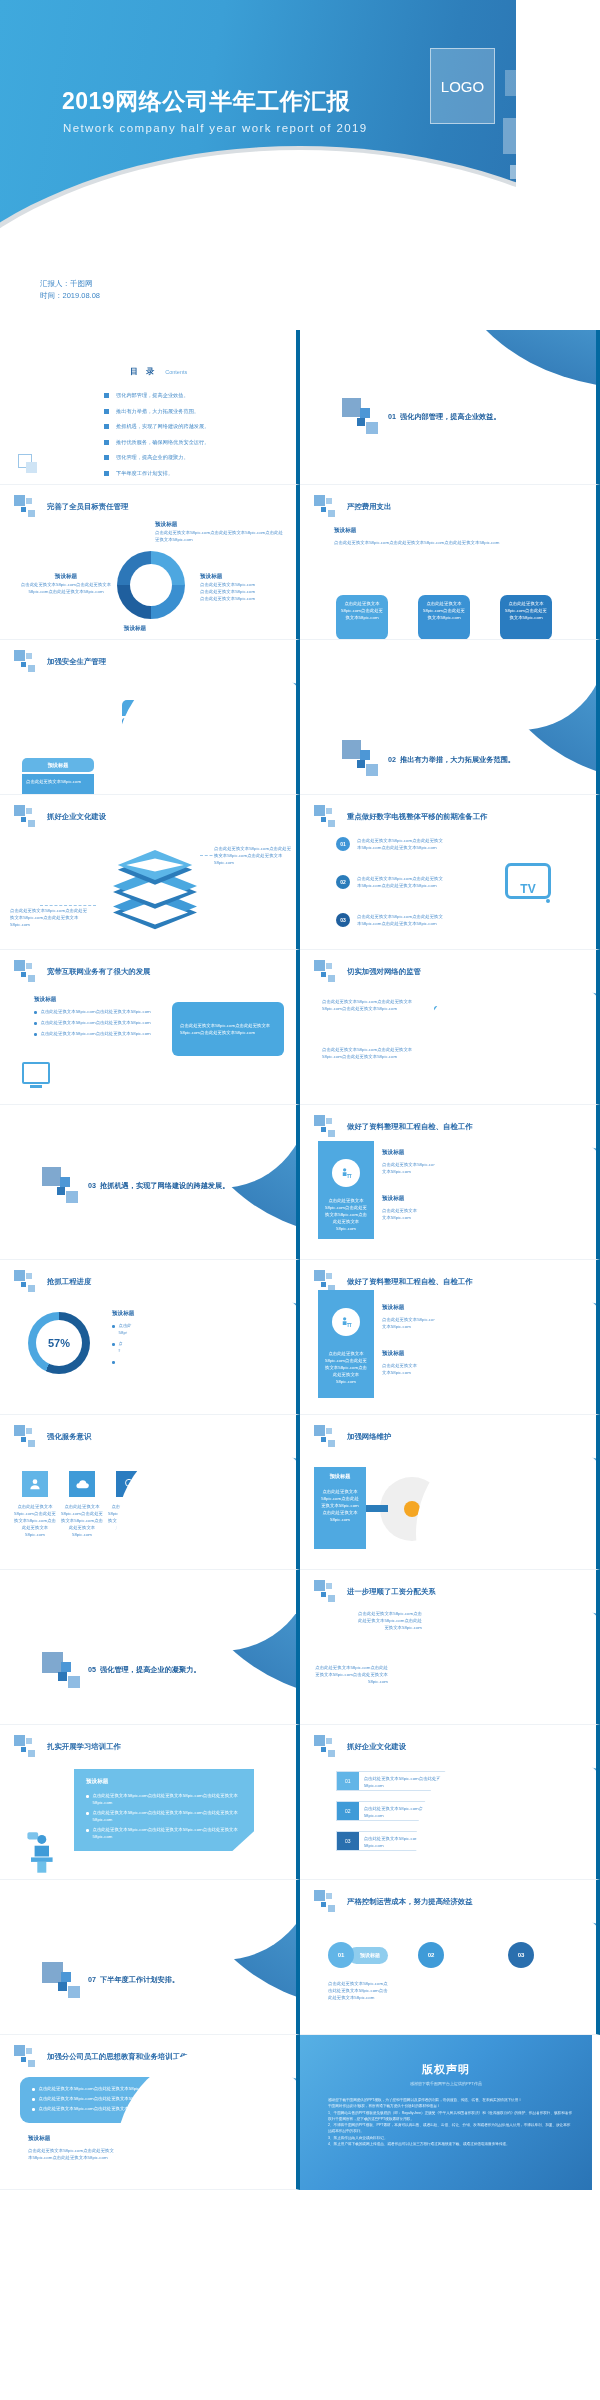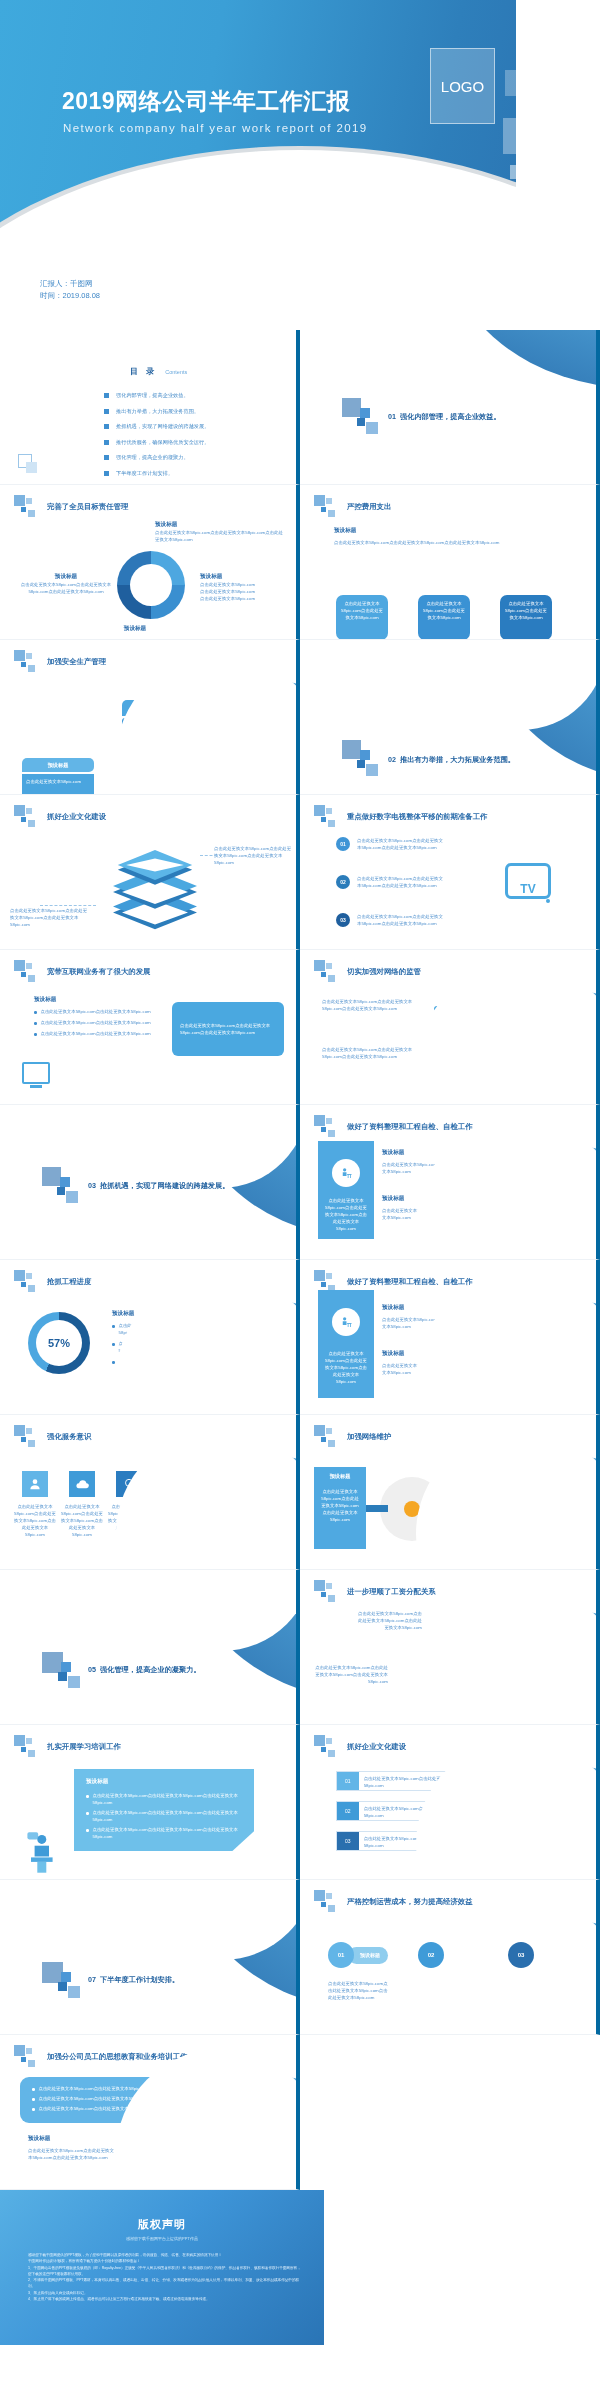--- a/index.html
+++ b/index.html
@@ -68,21 +68,21 @@
   .ph-t { color:#2b6cab; font-size:5.6px; font-weight:bold; }
 
   
   .sec { position:relative; }
   .sec .sec-sq { position:absolute; }
   .sec-label { position:absolute; font-size:7.2px; font-weight:bold; color:#1f5f9e; white-space:nowrap; }
   .numcircle { border-radius:50%; background:#3f95d6; color:#fff;
     display:flex; align-items:center; justify-content:center; font-size:5px; font-weight:bold; }
 
   
-  .copy { width:324px; height:155px;
+  .copy { width:292px; height:155px;
     background:linear-gradient(135deg,#57b0e4 0%,#3e95d8 45%,#2a74b5 100%);
     position:relative; color:#fff; }
   .copy h2 { position:absolute; left:0; right:0; top:27px; text-align:center; font-size:11px; font-weight:bold; letter-spacing:1px; }
   .copy .csub { position:absolute; left:0; right:0; top:46px; text-align:center; font-size:4px; color:#cfe8f8; }
   .copy .cbody { position:absolute; left:28px; right:20px; top:62px; font-size:3.6px; line-height:1.75; color:#eaf6ff; }
 </style>
 </head>
 <body>
 
 <div class="cover">

